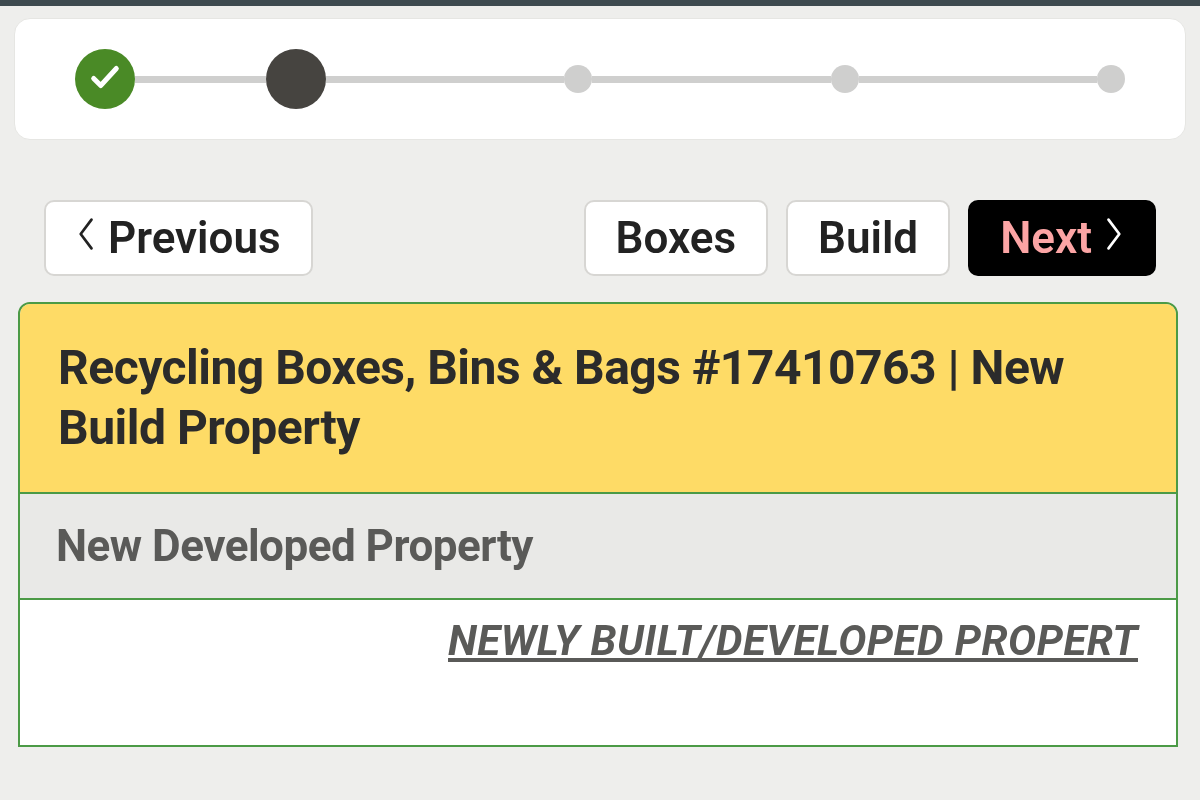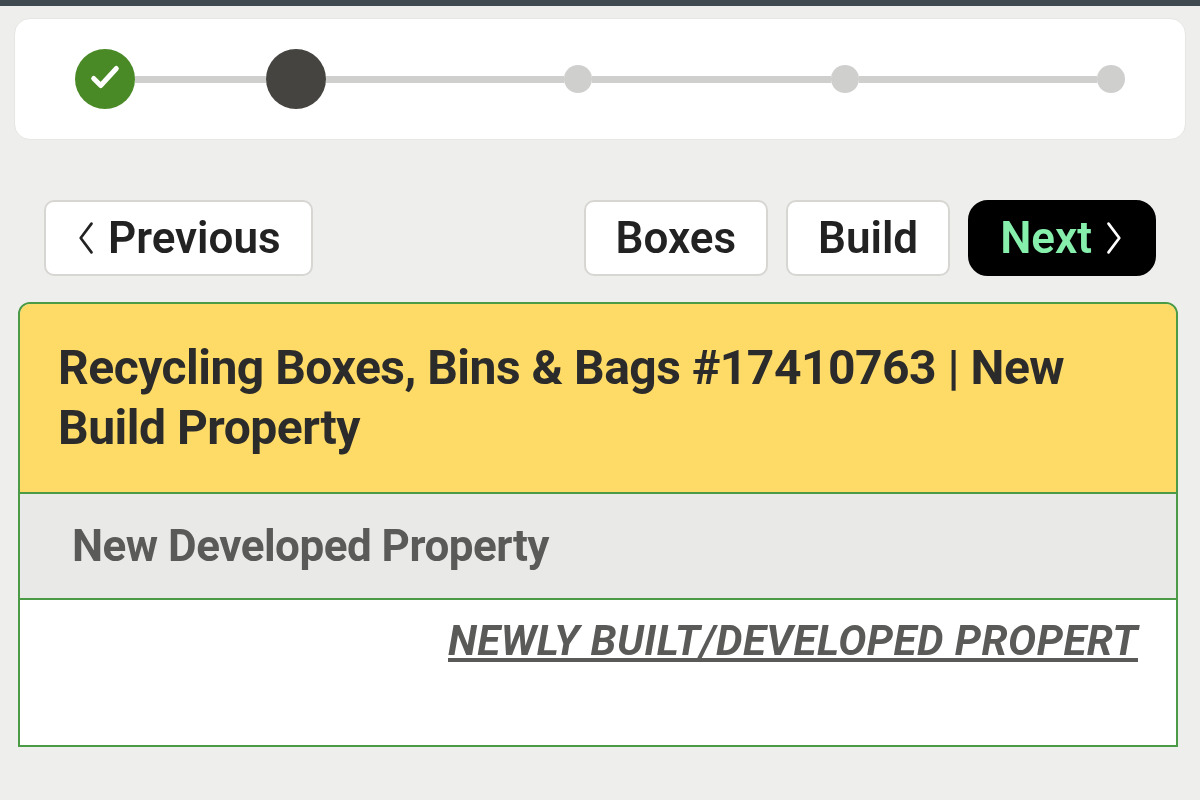--- a/index.html
+++ b/index.html
@@ -58,31 +58,29 @@
   }
   .btn {
     background: #ffffff;
     border: 2px solid #d7d6d3;
     border-radius: 10px;
     padding: 14px 30px;
     font-size: 44px;
     font-weight: 600;
     color: #222;
     display: flex;
-    align-items: center;
     gap: 10px;
     cursor: pointer;
     line-height: 1;
     font-family: inherit;
   }
   .btn.dark {
     background: #000000;
-    color: #86efac;
+    color: #fca5a5;
     border-color: #000000;
-    border-radius: 20px;
   }
   .btn .chev { display: inline-flex; }
   .btn .chev svg { width: 22px; height: 36px; }
   .spacer { flex: 1; }
   
   .panel {
     margin: 0 8px 0 4px;
     border: 2px solid #4b9a46;
     border-radius: 12px 12px 0 0;
     overflow: hidden;
@@ -94,21 +92,21 @@
   }
   .panel-header h1 {
     font-size: 48px;
     font-weight: 700;
     color: #2b2b2b;
     line-height: 1.25;
     letter-spacing: -0.5px;
   }
   .panel-sub {
     background: #e9e9e7;
-    padding: 26px 52px;
+    padding: 26px 36px;
     border-bottom: 2px solid #4b9a46;
   }
   .panel-sub h2 {
     font-size: 44px;
     font-weight: 700;
     color: #5a5a58;
     letter-spacing: -0.5px;
   }
   .panel-body {
     background: #ffffff;

